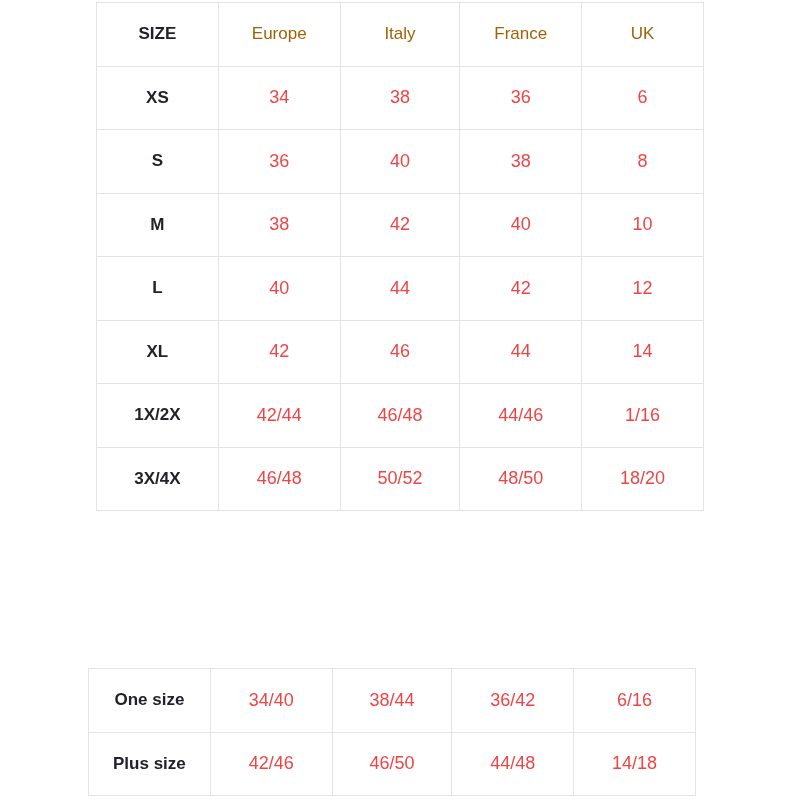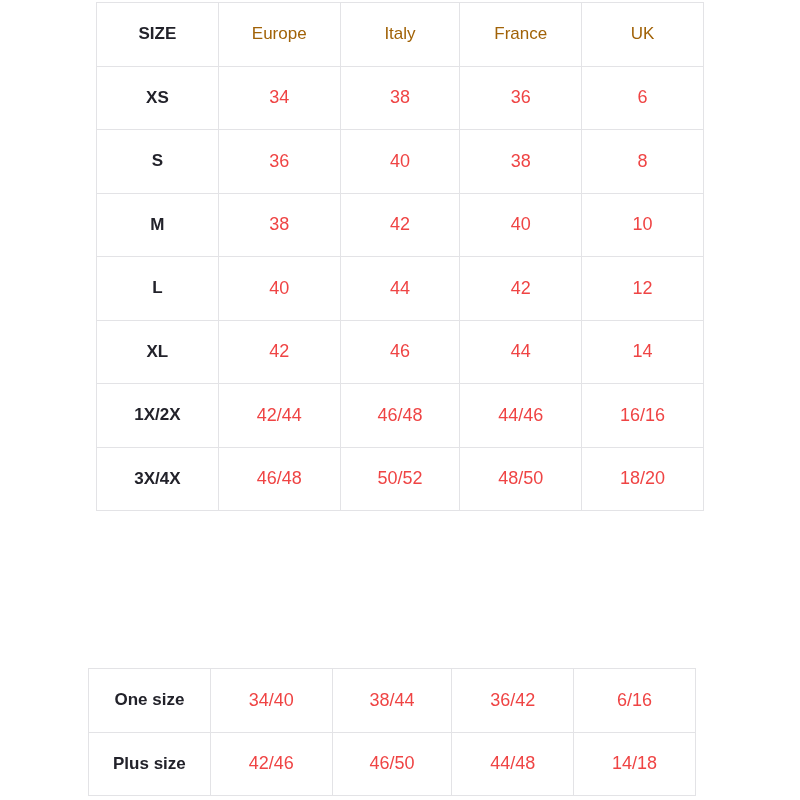--- a/index.html
+++ b/index.html
@@ -127,21 +127,21 @@
           <td>42</td>
           <td>46</td>
           <td>44</td>
           <td>14</td>
         </tr>
         <tr>
           <td class="label-cell">1X/2X</td>
           <td>42/44</td>
           <td>46/48</td>
           <td>44/46</td>
-          <td>16/16</td>
+          <td>1/16</td>
         </tr>
         <tr>
           <td class="label-cell">3X/4X</td>
           <td>46/48</td>
           <td>50/52</td>
           <td>48/50</td>
           <td>18/20</td>
         </tr>
       </tbody>
     </table>

